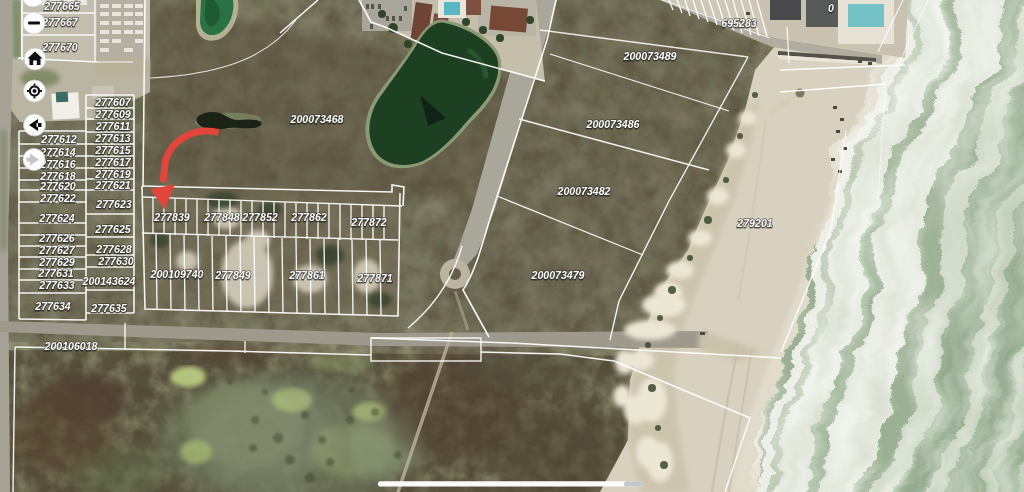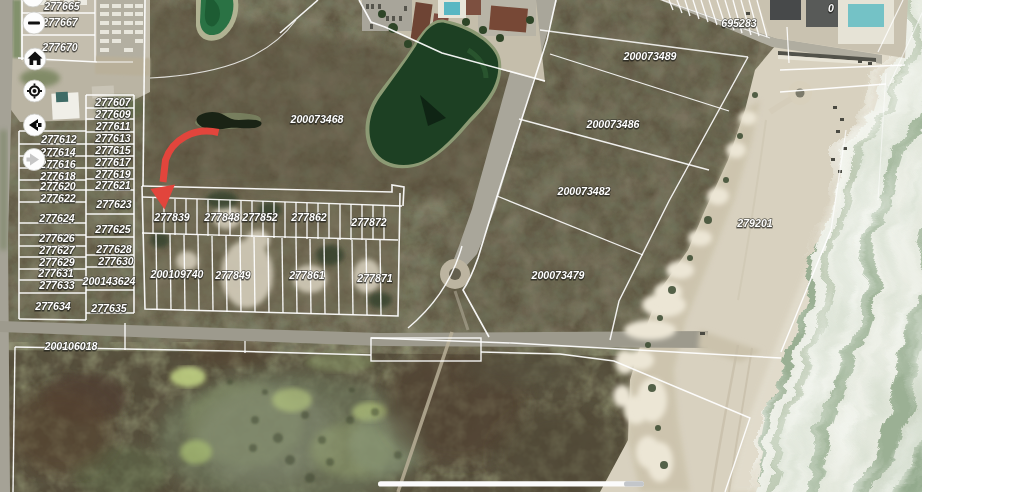--- a/index.html
+++ b/index.html
@@ -1,15 +1,15 @@
 <!DOCTYPE html>
 <html><head><meta charset="utf-8">
 <style>
 html,body{margin:0;padding:0;background:#fff}
-#map{position:relative;width:922px;height:492px;overflow:hidden;font-family:"Liberation Sans",sans-serif}
+#map{position:relative;width:1024px;height:492px;overflow:hidden;font-family:"Liberation Sans",sans-serif}
 text.lbl{font:italic bold 10.6px "Liberation Sans",sans-serif;fill:#fff;stroke:rgba(45,45,38,0.7);stroke-width:1.3px;paint-order:stroke;filter:drop-shadow(0.8px 1.2px 0.7px rgba(0,0,0,0.5))}
 </style></head>
 <body>
 <div id="map">
 <svg width="1024" height="492" viewBox="0 0 1024 492" xmlns="http://www.w3.org/2000/svg">
 <defs>
 <filter id="mdark" x="-5%" y="-5%" width="110%" height="110%">
  <feTurbulence type="fractalNoise" baseFrequency="0.035 0.035" numOctaves="4" seed="11"></feTurbulence>
  <feColorMatrix type="matrix" values="0 0 0 0 0.23, 0 0 0 0 0.23, 0 0 0 0 0.15, 0 0 1.4 0 -0.25"></feColorMatrix>
 </filter>

